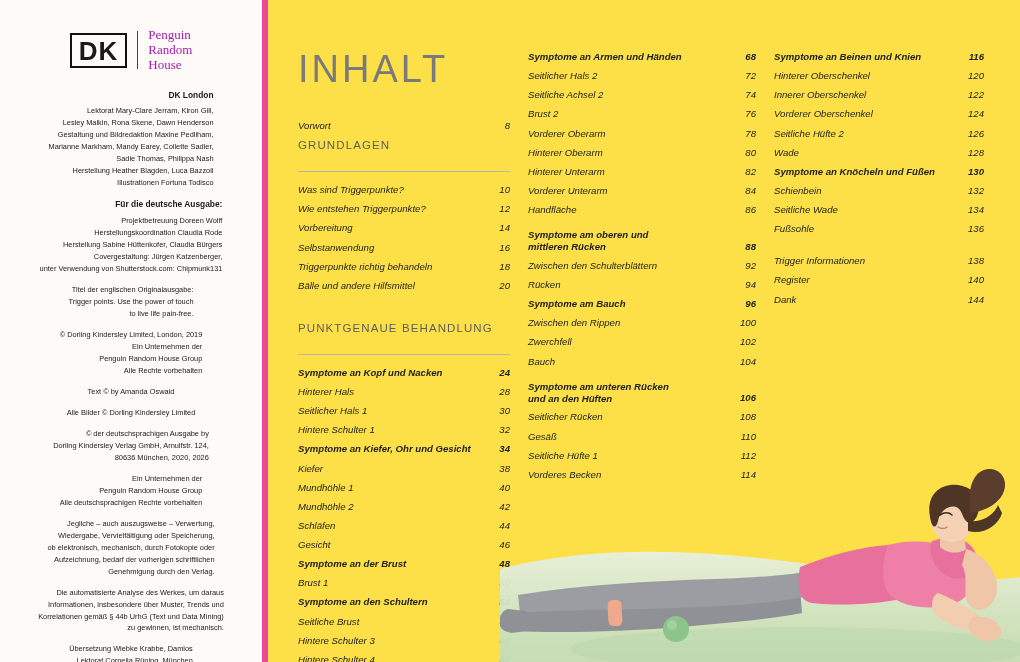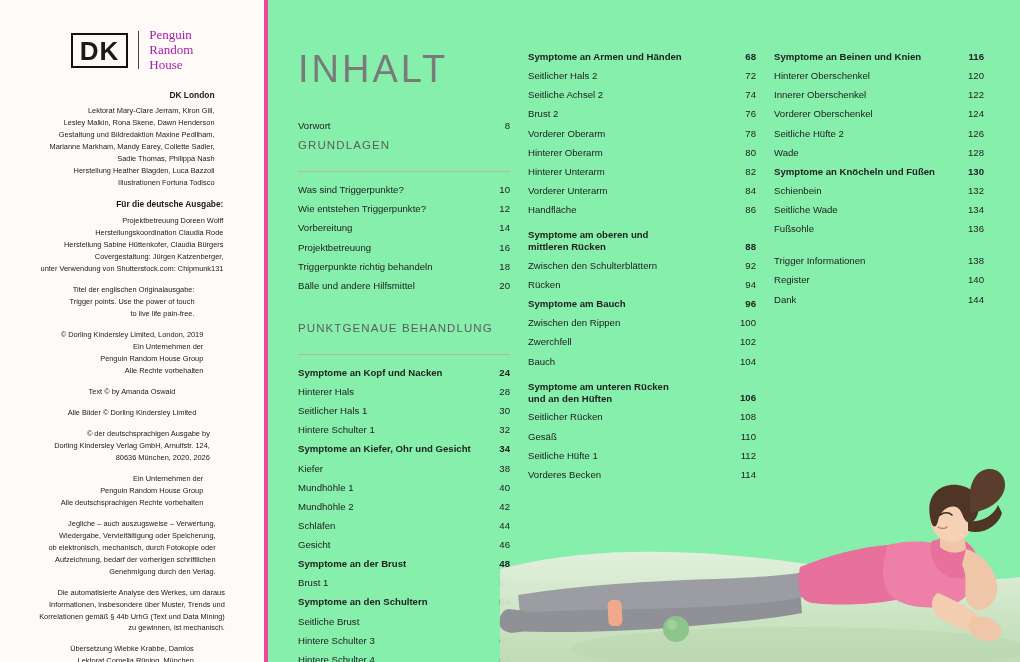--- a/index.html
+++ b/index.html
@@ -14,21 +14,21 @@
   .page {
     position: absolute; inset: 0;
     display: flex;
     background: #fbf7f3;
   }
 
   
   .left {
     width: 268px;
     background: #fdfaf7;
-    border-right: 4px solid #ec4899;
+    border-right: 6px solid #ec4899;
     padding: 28px 22px 10px 22px;
     display: flex;
     flex-direction: column;
     align-items: center;
     text-align: center;
     color: #1a1a1a;
   }
   .logo-row {
     display: flex; align-items: center; gap: 10px;
     margin-bottom: 16px;
@@ -51,21 +51,21 @@
     color: #a21caf;
   }
   .imprint-block { font-size: 7.4px; line-height: 1.62; margin-bottom: 9px; max-width: 215px; text-align: right; }
   .imprint-title { font-size: 8.4px; font-weight: bold; margin-bottom: 3px; }
   .imprint-gap { height: 8px; }
 
   
   .content {
     flex: 1;
     position: relative;
-    background: #86efac;
+    background: #fde047;
     padding: 48px 26px 0 30px;
     display: flex;
     gap: 18px;
   }
 
   .toc-col { width: 212px; }
   .toc-col.c2 { width: 228px; }
   .toc-col.c3 { width: 210px; }
 
   .inhalt {
@@ -89,20 +89,21 @@
   .sec-head.spaced { margin-top: 26px; }
 
   .row {
     display: flex;
     justify-content: center;
     align-items: baseline;
     font-size: 9.6px;
     color: #222;
     padding: 3.1px 0;
     line-height: 1.35;
+    font-style: italic;
   }
   .row .lbl { flex: 1; padding-right: 8px; }
   .row .pg { flex: 0 0 auto; font-variant-numeric: tabular-nums; }
   .row.bold { font-weight: bold; }
   .row.two-line .lbl { line-height: 1.28; }
   .spacer-lg { height: 13px; }
   .spacer-sm { height: 6px; }
 
   
   .illus {
@@ -220,21 +221,21 @@
       </div>
       <div class="row">
         <span class="lbl">Wie entstehen Triggerpunkte?</span>
         <span class="pg">12</span>
       </div>
       <div class="row">
         <span class="lbl">Vorbereitung</span>
         <span class="pg">14</span>
       </div>
       <div class="row">
-        <span class="lbl">Projektbetreuung</span>
+        <span class="lbl">Selbstanwendung</span>
         <span class="pg">16</span>
       </div>
       <div class="row">
         <span class="lbl">Triggerpunkte richtig behandeln</span>
         <span class="pg">18</span>
       </div>
       <div class="row">
         <span class="lbl">Bälle und andere Hilfsmittel</span>
         <span class="pg">20</span>
       </div>

